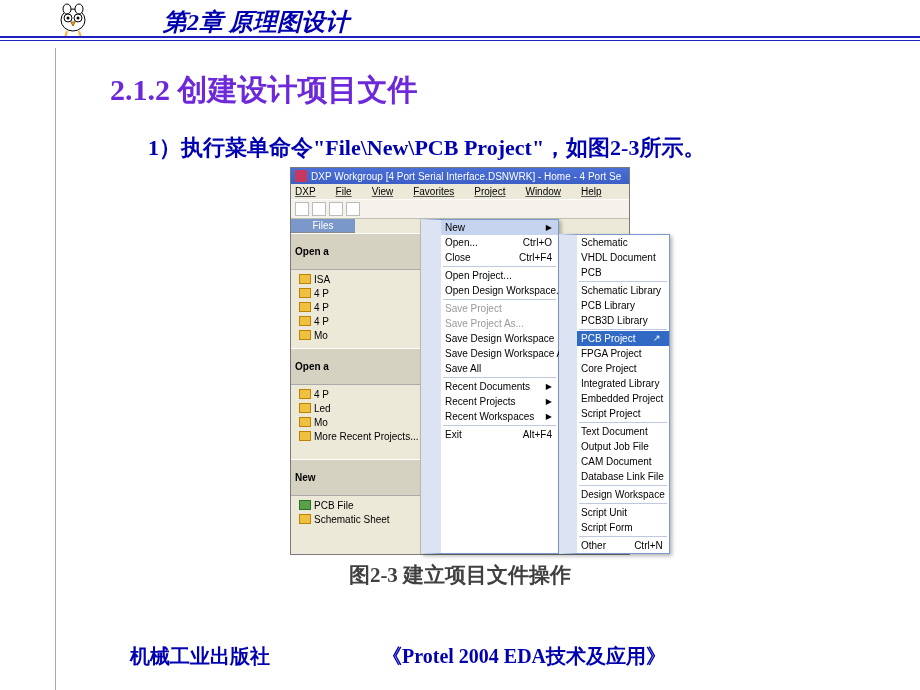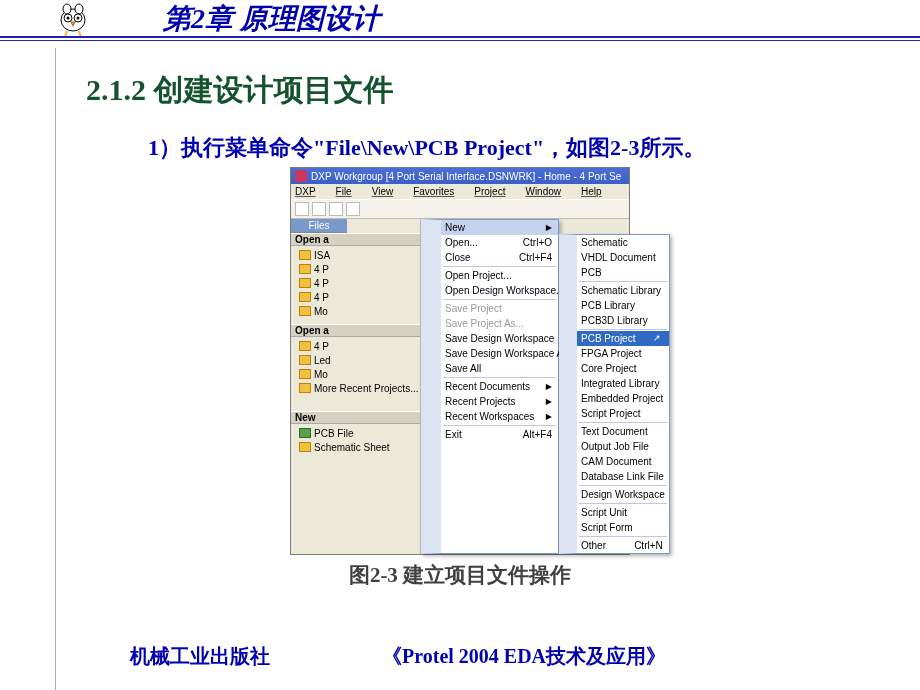--- a/index.html
+++ b/index.html
@@ -4,46 +4,46 @@
 <style>
   * { margin: 0; padding: 0; box-sizing: border-box; }
   body { width: 920px; height: 690px; background: #fff; font-family: "SimSun", serif; position: relative; overflow: hidden; }
   
   .slide { position: relative; width: 100%; height: 100%; padding: 0; }
   
   
   .header-row { display: flex; align-items: flex-end; position: relative; height: 40px; }
   .owl-icon { width: 36px; height: 38px; margin-left: 55px; position: relative; }
   .owl-icon svg { width: 100%; height: 100%; }
-  .chapter-header { color: #0000B0; font-size: 28px; font-weight: bold; font-style: italic; margin-left: 72px; padding-bottom: 2px; }
+  .chapter-header { color: #0000B0; font-size: 24px; font-weight: bold; font-style: italic; margin-left: 72px; padding-bottom: 2px; }
   .header-line { position: absolute; top: 36px; left: 0; right: 0; border-top: 2px solid #2020C0; }
   .header-line2 { position: absolute; top: 40px; left: 0; right: 0; border-top: 1px solid #2020C0; }
   
   .left-divider { position: absolute; top: 48px; bottom: 0; left: 55px; border-left: 1px solid #aaa; }
   
   
-  .section-title { color: #14532d; font-size: 30px; font-weight: bold; margin: 30px 0 0 86px; }
+  .section-title { color: #6d28d9; font-size: 30px; font-weight: bold; margin: 30px 0 0 110px; }
   .step-text { color: #0000B0; font-size: 22px; font-weight: bold; margin: 22px 0 0 148px; }
   
   
   .screenshot { width: 340px; margin: 4px auto 0; background: #ece9d8; border: 1px solid #7a7a7a; font-family: "Tahoma", Arial, sans-serif; font-size: 10px; color: #000; }
   .ss-title { background: linear-gradient(#4a6fd6,#3b5fc6); color: #fff; padding: 2px 4px; display: flex; align-items: center; gap: 4px; font-size: 10px; }
   .ss-title .icon-sq { width: 12px; height: 12px; background: #c8375c; display: inline-block; }
   .ss-menubar { background: #ece9d8; padding: 2px 4px; display: flex; gap: 20px; font-size: 10px; }
   .ss-menubar span { text-decoration: underline; text-decoration-color: #555; text-underline-offset: 1px; }
   .ss-toolbar { background: #f4f2ea; border-top:1px solid #fff; border-bottom:1px solid #c0c0b0; padding: 2px 4px; display:flex; gap:3px; }
   .ss-toolbar .ico { width:14px; height:14px; background:#fff; border:1px solid #bbb; }
   .ss-body { display: flex; }
   .ss-left { width: 130px; background: #ece9d8; border-right: 1px solid #c0c0b0; }
-  .panel-hdr { background: #d6d2c2; padding: 0 4px; font-weight: bold; font-size: 10px; border-top:1px solid #fff; border-bottom:1px solid #aaa; }
+  .panel-hdr { background: #d6d2c2; padding: 12px 4px; font-weight: bold; font-size: 10px; border-top:1px solid #fff; border-bottom:1px solid #aaa; }
   .panel-body { padding: 2px 2px 6px; }
   .tree-item { display:flex; align-items:center; gap:3px; padding: 0 0 0 6px; height: 14px; white-space: nowrap; overflow:hidden; }
   .ti-ico { width:12px; height:10px; background:#f0c040; border:1px solid #c08000; flex-shrink:0; }
   .ti-ico.g { background:#5aa04a; border-color:#2a702a; }
-  .files-tab { background:#7a98c9; color:#fff; padding:1px 6px; width:56px; text-align:center; border-bottom:1px solid #888; }
+  .files-tab { background:#7a98c9; color:#fff; padding:1px 6px; width:64px; text-align:center; border-bottom:1px solid #888; }
   
   .ss-filemenu { width: 138px; background:#fff; border:1px solid #7a98c9; border-left: 20px solid #dce4f3; box-shadow: 2px 2px 4px rgba(0,0,0,.3); }
   .fm-row { display:flex; align-items:center; justify-content:space-between; padding: 1px 6px 1px 4px; height:15px; white-space:nowrap; }
   .fm-row.sel { background:#c6d3ef; }
   .fm-row .arrow { font-size:8px; color:#000; }
   .fm-sep { border-top:1px solid #c0c8e0; margin: 1px 2px; }
   .fm-row.dim { color:#999; }
   
   .ss-submenu { width: 120px; background:#fff; border:1px solid #7a98c9; border-left: 18px solid #dce4f3; box-shadow: 2px 2px 4px rgba(0,0,0,.3); align-self: flex-start; margin-top: 15px; }
   .sm-row { padding: 1px 4px; height:15px; display:flex; align-items:center; white-space:nowrap; position:relative; }

